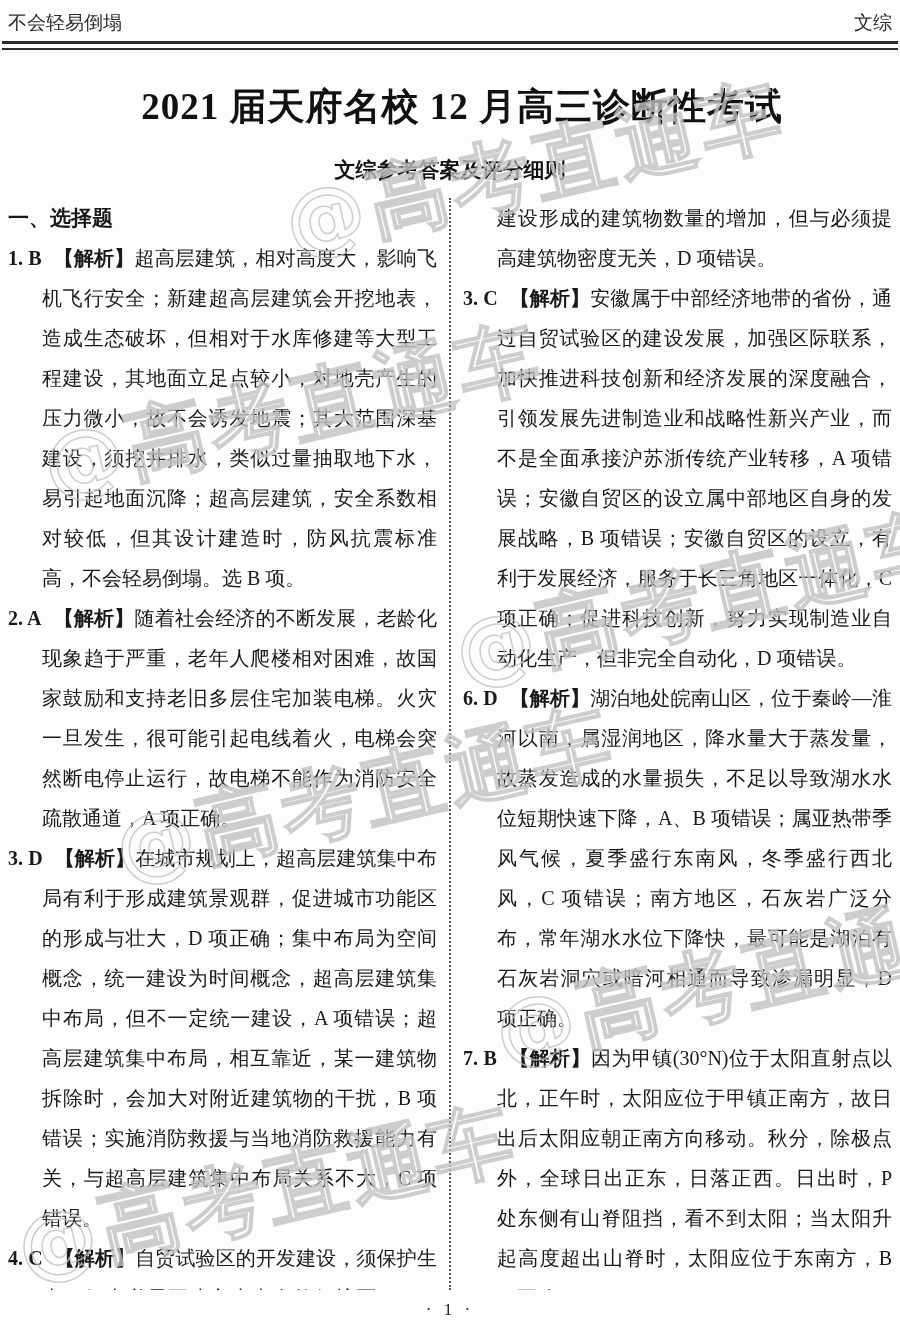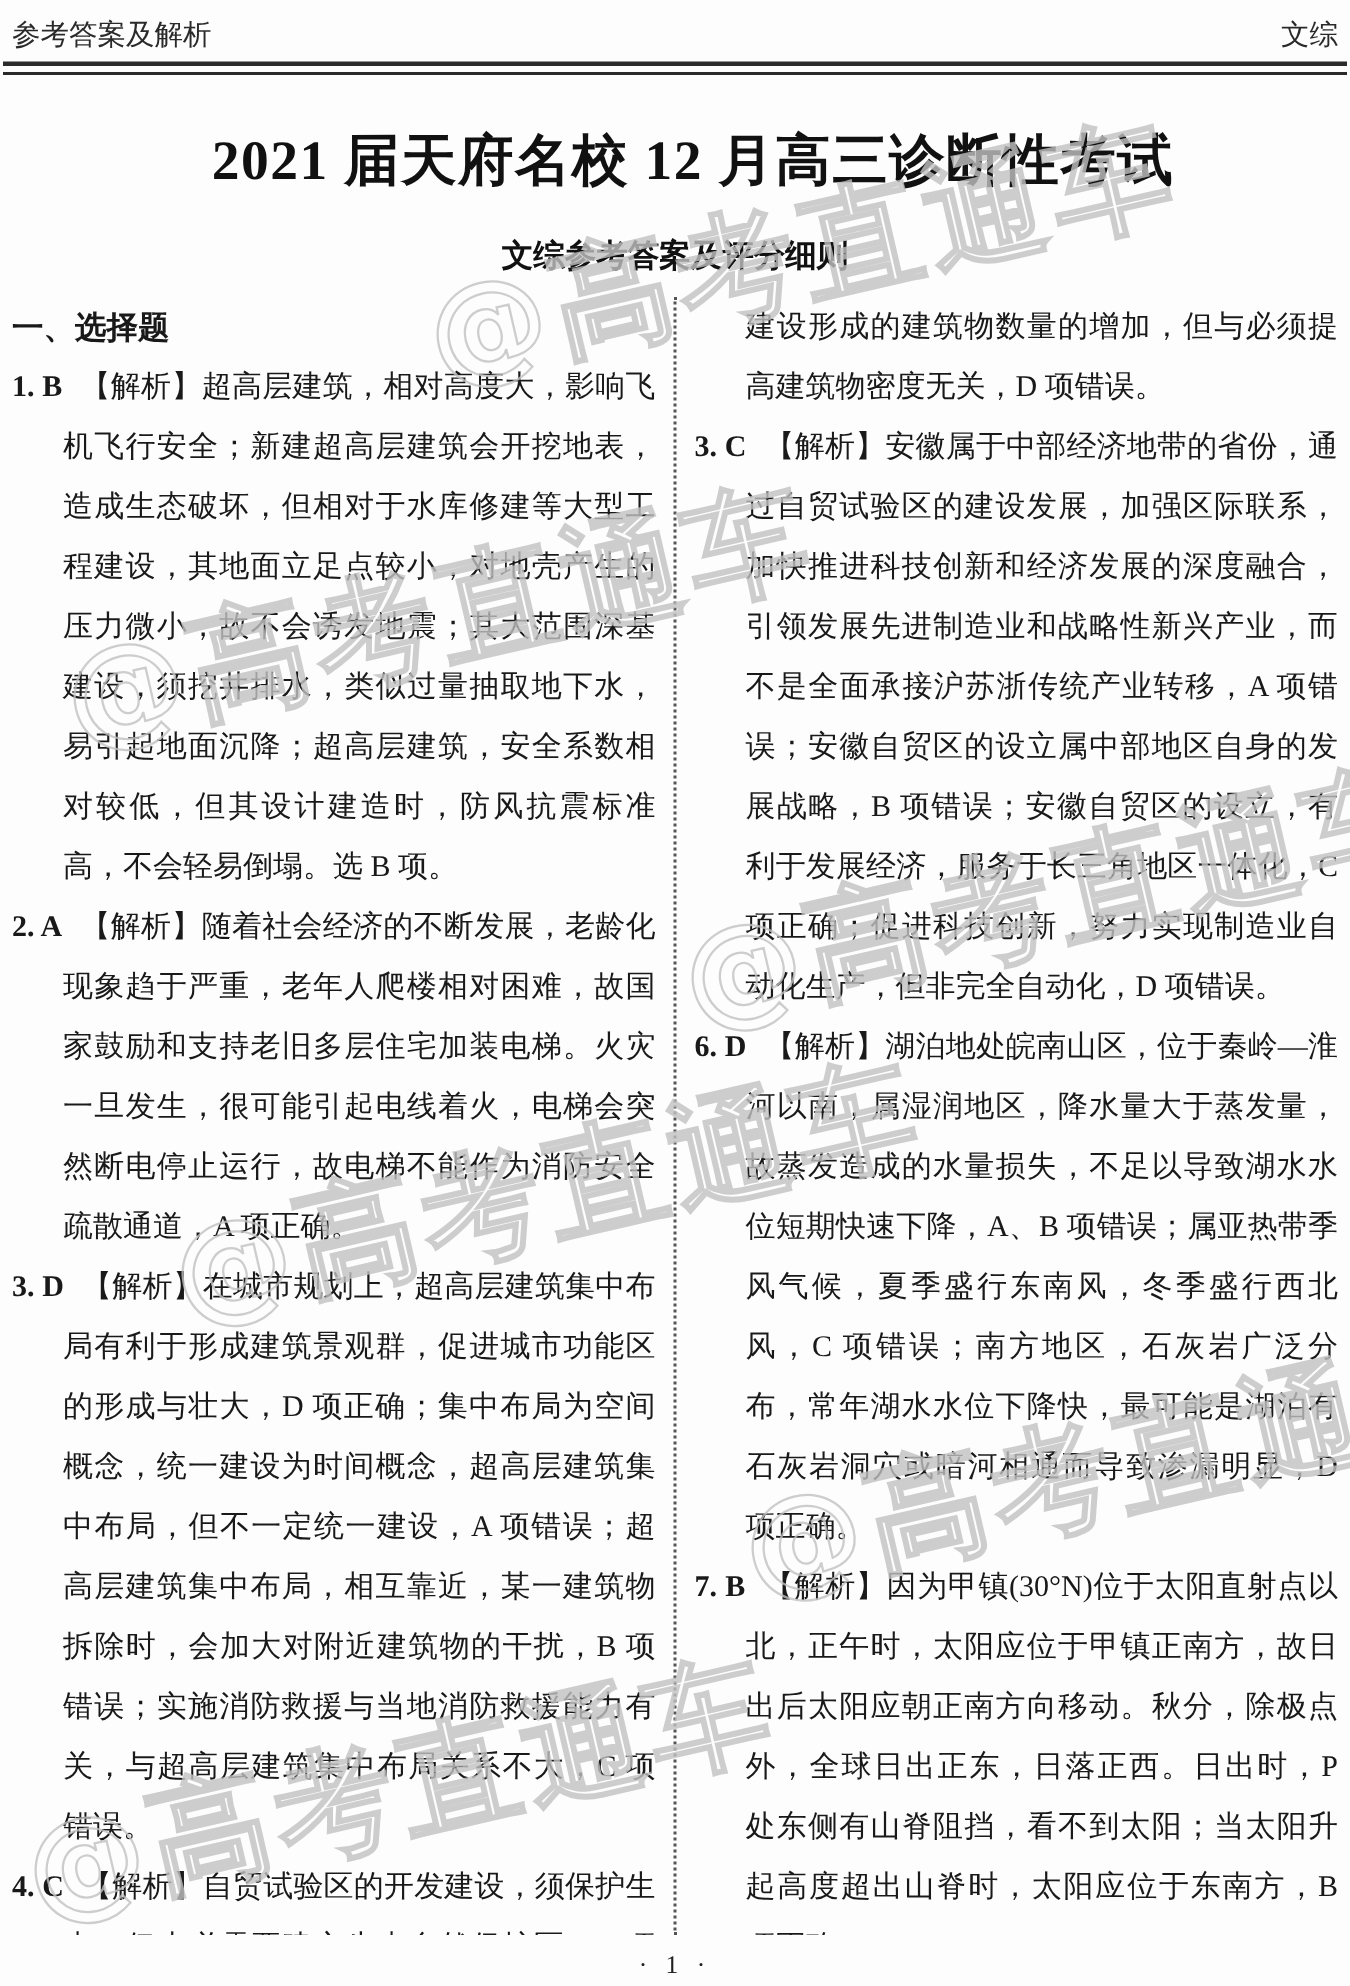--- a/index.html
+++ b/index.html
@@ -44,21 +44,21 @@
     text-align:justify;text-justify:inter-character;
     word-break:break-all;
     overflow:hidden;
   }
   .col-left{padding:0 12px 0 2px;border-right:2px dotted #555;}
   .col-right{padding:0 2px 0 12px;}
   .section-heading{font-weight:bold;font-size:21px;}
   .item,.continuation{padding-left:34px;text-indent:-34px;}
   .continuation{text-indent:0;}
   .head{font-weight:bold;margin-right:12px;white-space:nowrap;}
-  .jiexi{font-weight:normal;}
+  .jiexi{font-weight:bold;}
   
   .footer{
     position:absolute;bottom:4px;left:0;width:100%;
     text-align:center;font-size:17px;letter-spacing:4px;color:#222;
   }
   
   .wm{
     position:absolute;
     font-family:"DejaVu Sans",sans-serif;
     font-size:80px;font-weight:bold;letter-spacing:5px;white-space:nowrap;
@@ -76,21 +76,21 @@
   .wm4{left:110px;top:742px;}
   .wm5{left:490px;top:925px;}
   .wm6{left:12px;top:1140px;}
 </style>
 </head>
 <body>
 
 <div class="page">
 
   <div class="header">
-    <span>参考答案及解析</span>
+    <span>不会轻易倒塌</span>
     <span>文综</span>
   </div>
   <div class="double-rule"></div>
 
   <div class="title">2021 届天府名校 12 月高三诊断性考试</div>
   <div class="subtitle">文综参考答案及评分细则</div>
 
   <div class="wm wm1">@高考直通车</div>
   <div class="wm wm2">@高考直通车</div>
   <div class="wm wm3">@高考直通车</div>

